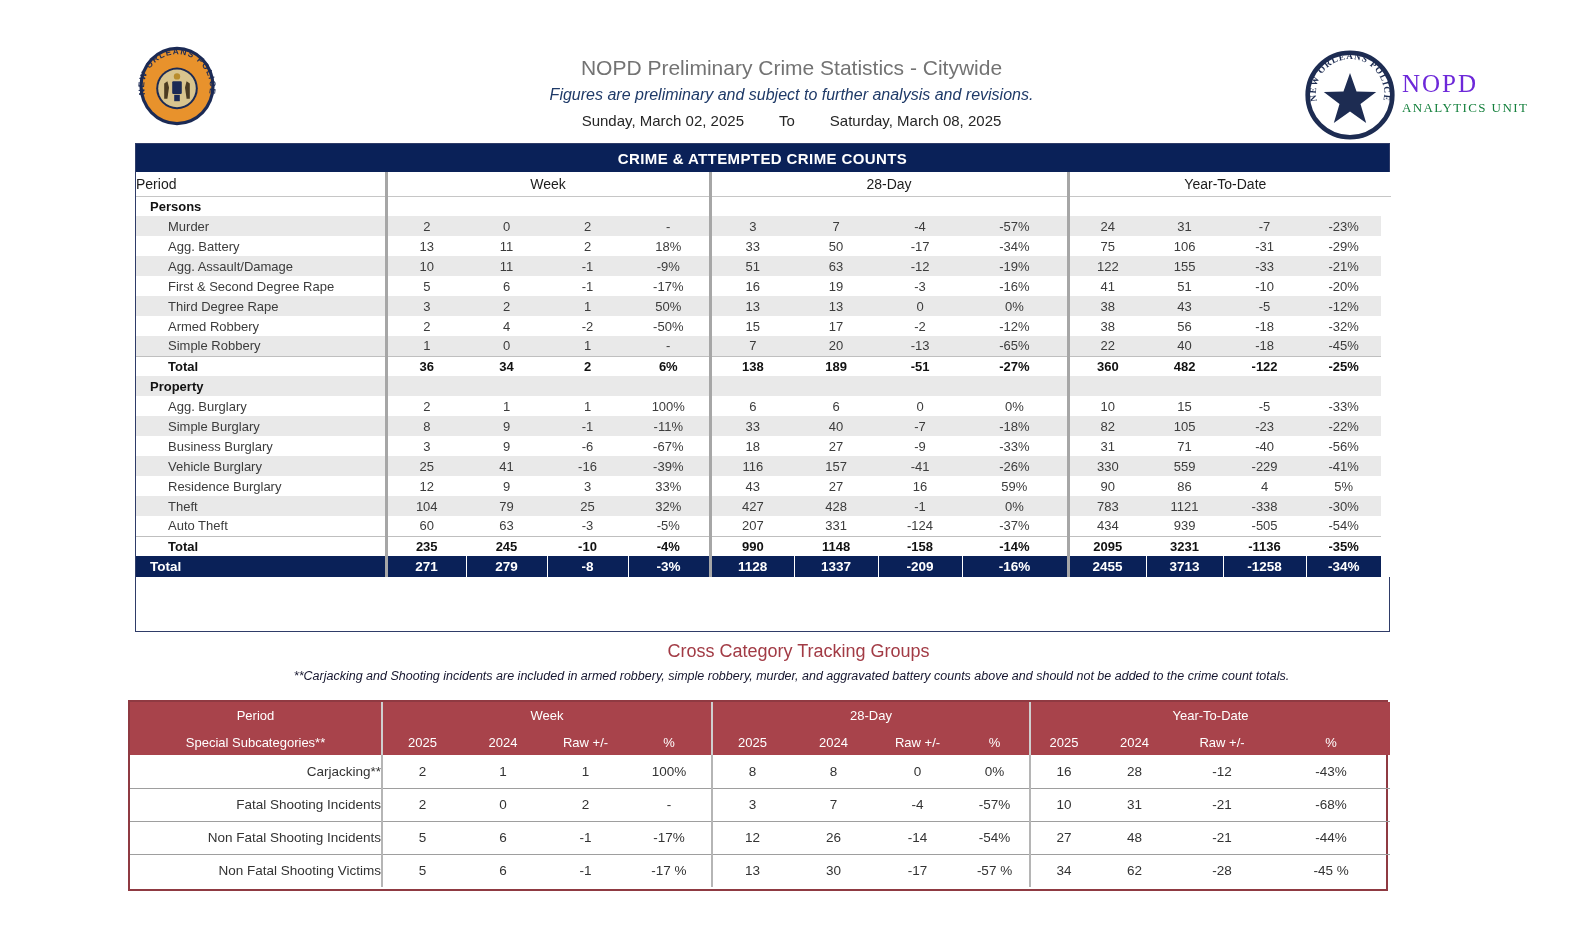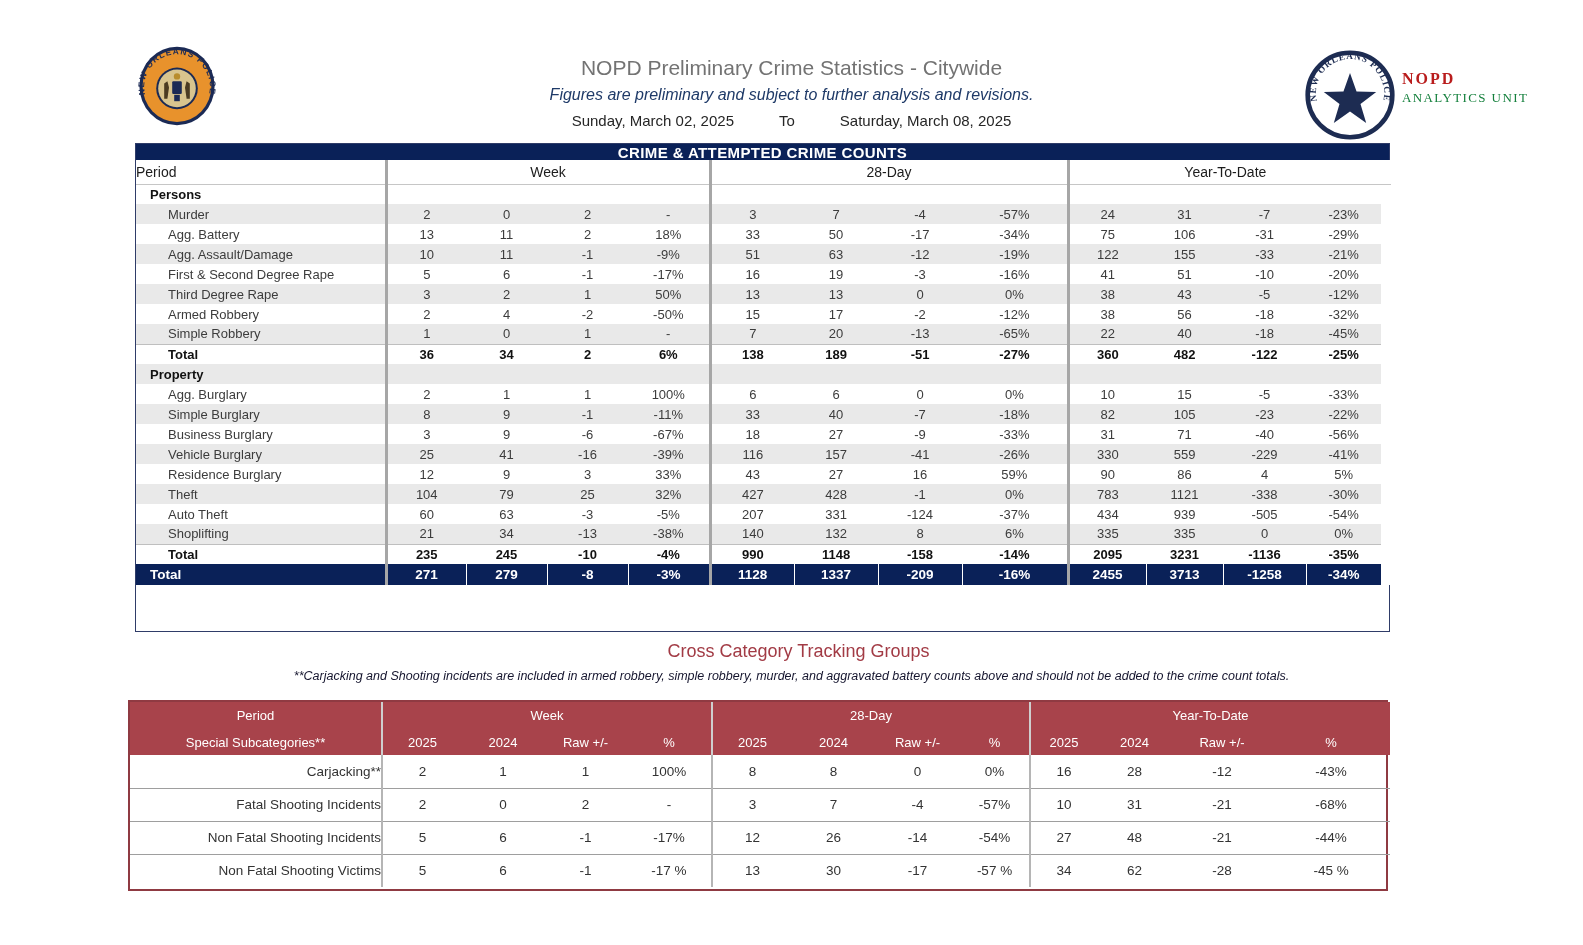--- a/index.html
+++ b/index.html
@@ -4,31 +4,31 @@
 <style>
   *{box-sizing:border-box;margin:0;padding:0;}
   html,body{background:#fff;}
   body{width:1583px;height:945px;font-family:"Liberation Sans",sans-serif;position:relative;overflow:hidden;}
   .page{position:absolute;inset:0;background:#fff;}
 
   
   .hdr-center{position:absolute;left:0;top:56px;width:100%;text-align:center;}
   .title{font-size:21px;color:#737373;}
   .subtitle{font-size:16px;font-style:italic;color:#1f3a68;margin-top:6px;}
-  .dates{margin-top:8px;font-size:15px;color:#262626;display:flex;justify-content:center;gap:45px;}
+  .dates{margin-top:8px;font-size:15px;color:#262626;display:flex;justify-content:center;gap:35px;}
   .badge{position:absolute;left:137px;top:46px;width:80px;height:86px;}
   .rlogo{position:absolute;left:1304px;top:48px;display:flex;align-items:flex-start;}
   .rlogo svg{width:92px;height:94px;flex:0 0 auto;}
   .rlogo-text{margin-left:6px;margin-top:22px;}
-  .rlogo-text .l1{font-family:"Liberation Serif",serif;font-size:16px;color:#b91c1c;letter-spacing:2px;font-weight:bold;}
+  .rlogo-text .l1{font-family:"Liberation Serif",serif;font-size:25px;color:#6d28d9;letter-spacing:2px;}
   .rlogo-text .l2{font-family:"Liberation Serif",serif;font-size:13px;color:#15803d;letter-spacing:1.4px;margin-top:2px;}
 
   
   .t1wrap{position:absolute;left:135px;top:143px;width:1255px;height:489px;border:1px solid #2f3c68;background:#fff;}
-  .t1title{height:16px;background:#0a2158;color:#fff;font-weight:bold;font-size:15px;letter-spacing:.4px;display:flex;align-items:center;justify-content:center;}
+  .t1title{height:28px;background:#0a2158;color:#fff;font-weight:bold;font-size:15px;letter-spacing:.4px;display:flex;align-items:center;justify-content:center;}
   table{border-collapse:collapse;table-layout:fixed;width:100%;}
   .t1 th,.t1 td{font-weight:normal;text-align:center;overflow:hidden;white-space:nowrap;}
   .t1 thead th{height:24px;font-size:14px;color:#1c1c1c;border-bottom:1px solid #c6c6c6;}
   .t1 tbody td{height:20px;font-size:13px;color:#3c3c3c;}
   .t1 .lbl{text-align:left;}
   .t1 td.lbl{padding-left:32px;}
   .t1 tr.sect td.lbl{padding-left:14px;font-weight:bold;color:#111;}
   .t1 tr.tot td{font-weight:bold;color:#111;border-top:1px solid #bfbfbf;}
   .t1 tr.shade td{background:#e9e9e9;}
   .t1 .secv{border-left:3px solid #a6a6a6;}
@@ -396,36 +396,20 @@
             <td class="secv">207</td>
             <td>331</td>
             <td>-124</td>
             <td>-37%</td>
             <td class="secv">434</td>
             <td>939</td>
             <td>-505</td>
             <td>-54%</td>
             <td class="pad"></td>
           </tr>
-          <tr class="cat shade">
-            <td class="lbl">Shoplifting</td>
-            <td class="secv">21</td>
-            <td>34</td>
-            <td>-13</td>
-            <td>-38%</td>
-            <td class="secv">140</td>
-            <td>132</td>
-            <td>8</td>
-            <td>6%</td>
-            <td class="secv">335</td>
-            <td>335</td>
-            <td>0</td>
-            <td>0%</td>
-            <td class="pad"></td>
-          </tr>
           <tr class="tot">
             <td class="lbl">Total</td>
             <td class="secv">235</td>
             <td>245</td>
             <td>-10</td>
             <td>-4%</td>
             <td class="secv">990</td>
             <td>1148</td>
             <td>-158</td>
             <td>-14%</td>

